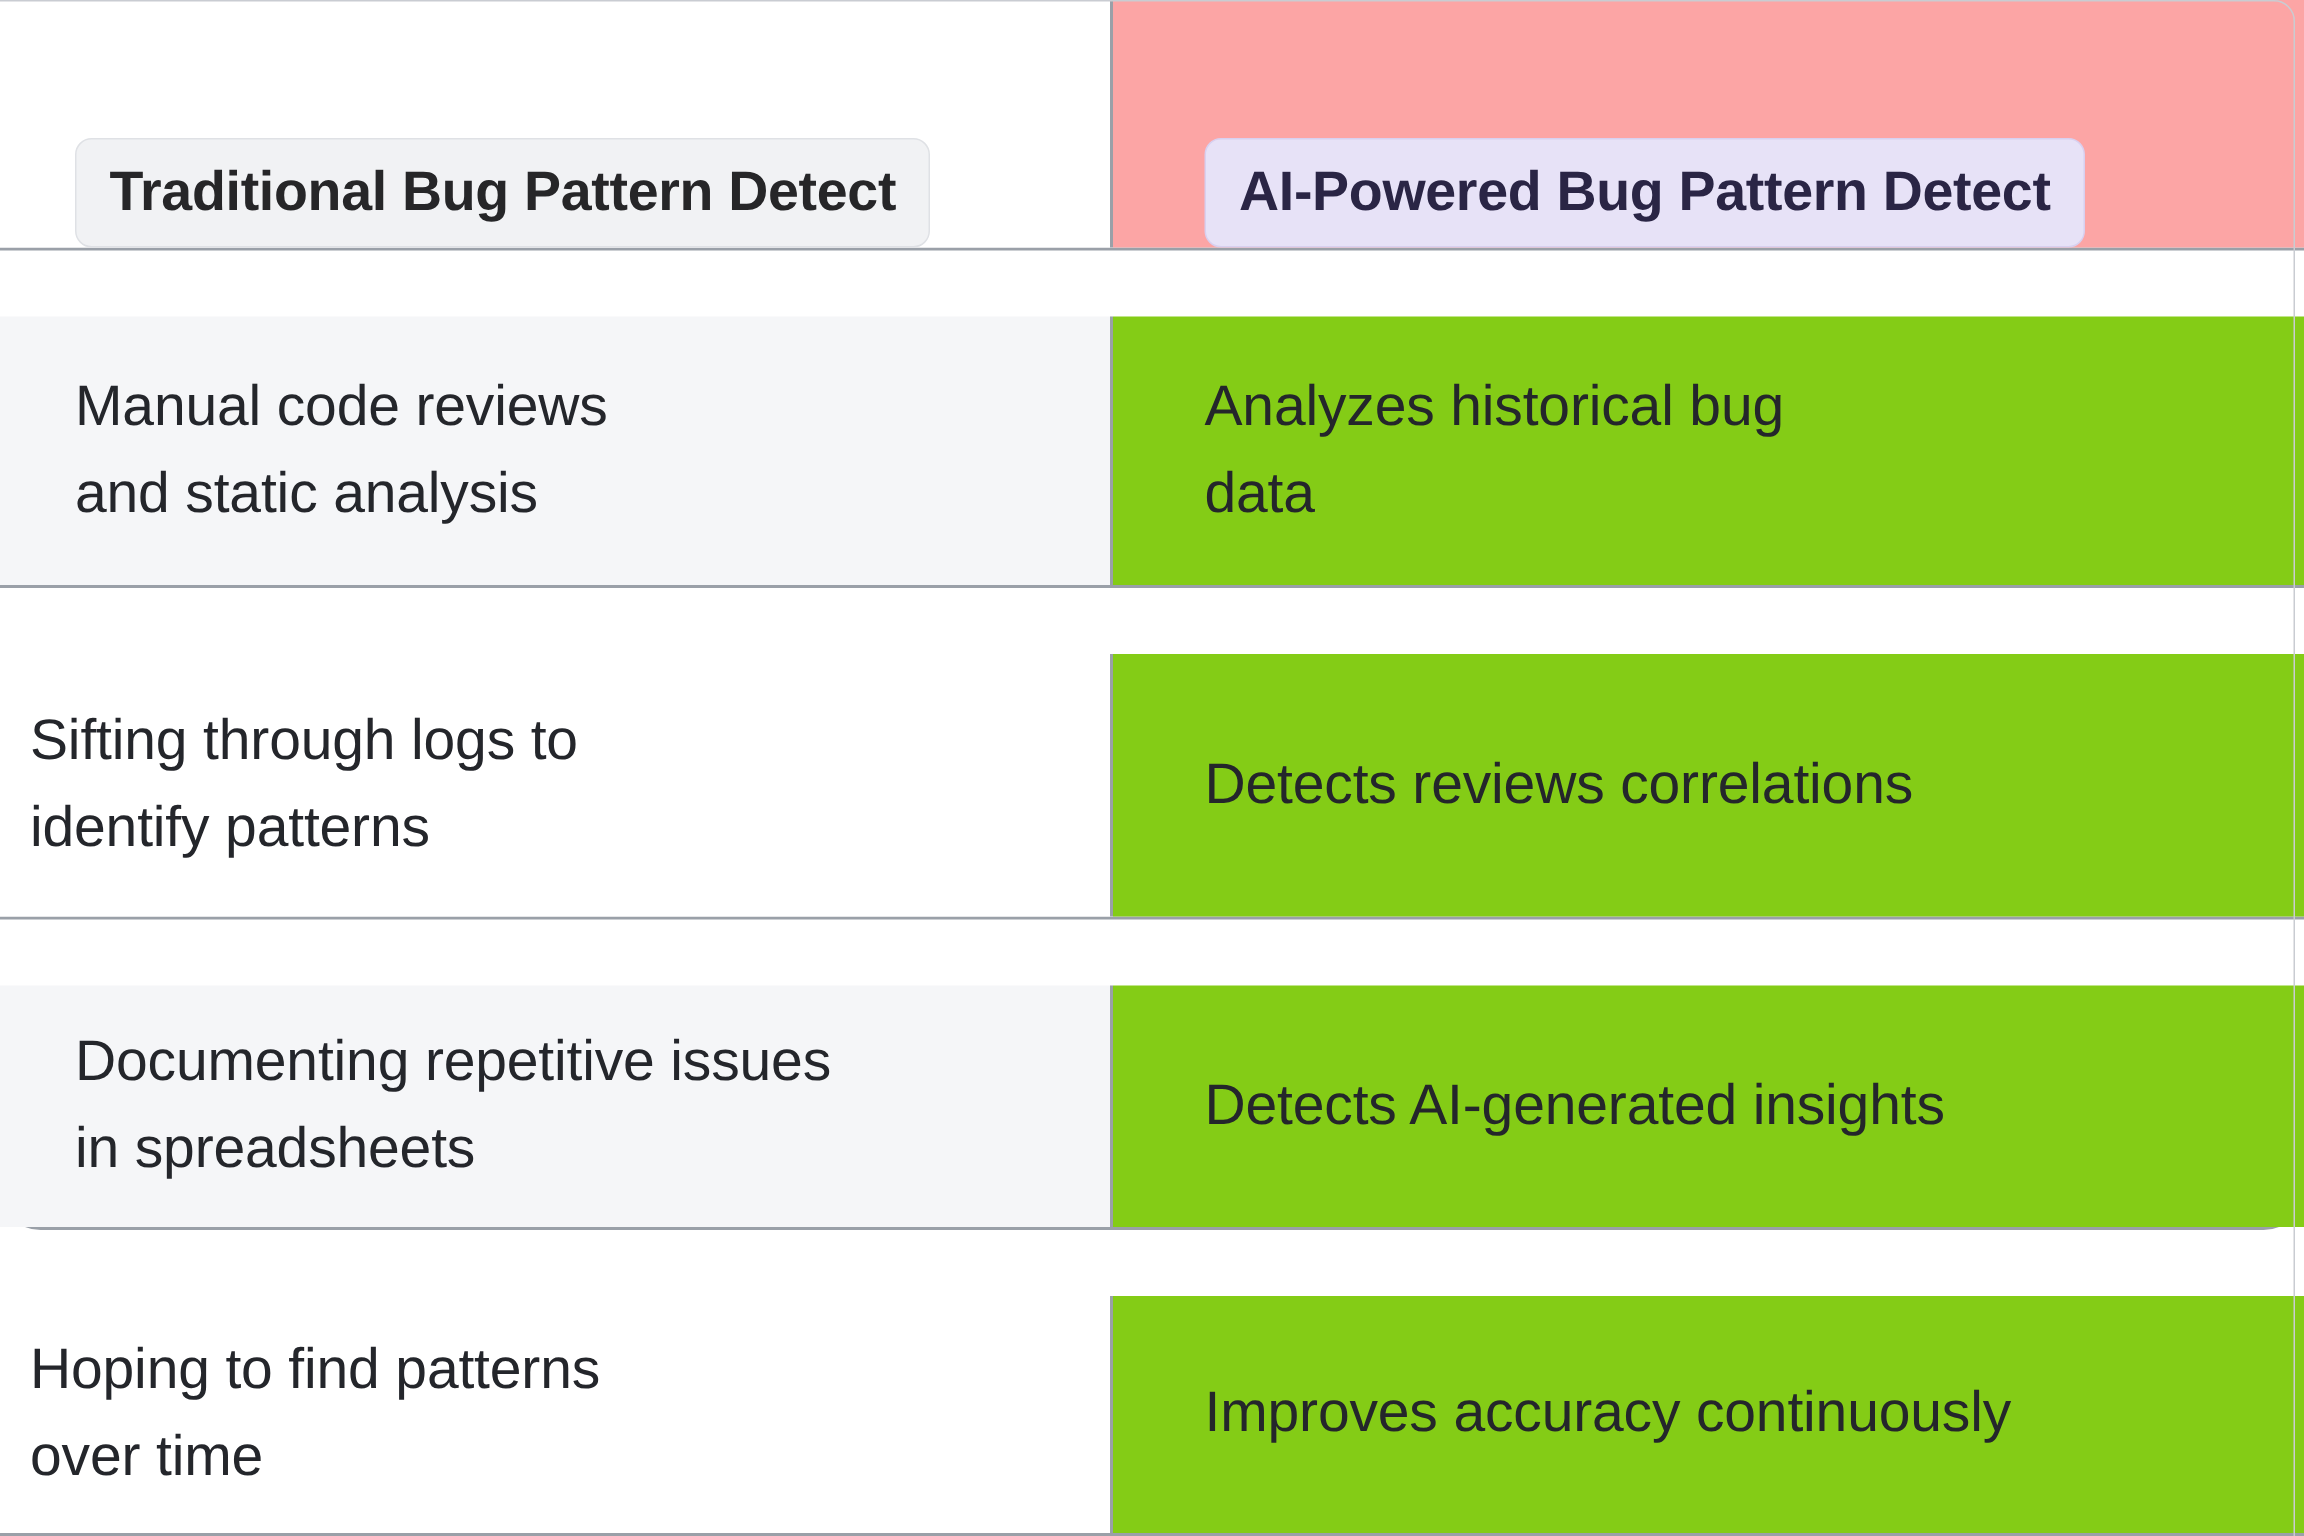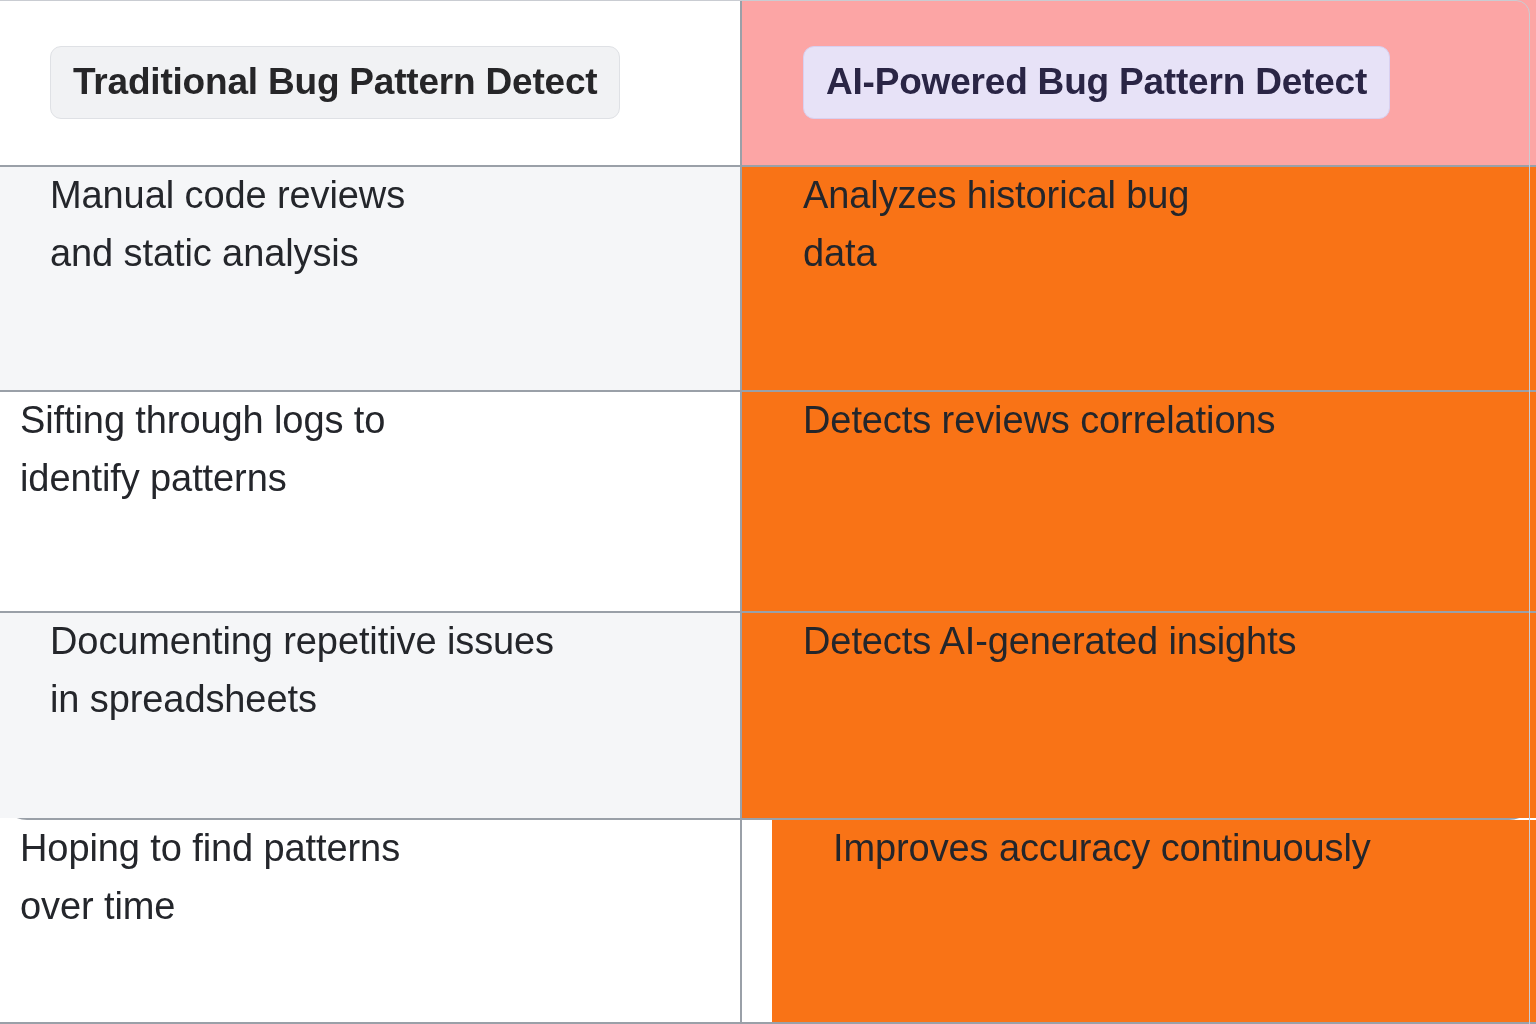--- a/index.html
+++ b/index.html
@@ -43,21 +43,21 @@
   
   .header-row {
     display: flex;
     height: 167px;
     flex: 0 0 167px;
     border-bottom: 2px solid #9aa0a8;
     box-sizing: border-box;
   }
   .header-cell {
     display: flex;
-    align-items: center;
+    align-items: flex-end;
     box-sizing: border-box;
   }
   .header-cell.left {
     width: 742px;
     flex: 0 0 742px;
     background: #ffffff;
     padding-left: 50px;
     border-right: 2px solid #9aa0a8;
   }
   .header-cell.right {
@@ -95,45 +95,47 @@
     flex-direction: column;
   }
   .data-row {
     display: flex;
     box-sizing: border-box;
     border-bottom: 2px solid #9aa0a8;
   }
   .data-row.r1 { height: 225px; flex: 0 0 225px; }
   .data-row.r2 { height: 221px; flex: 0 0 221px; }
   .data-row.r3 { height: 207px; flex: 0 0 207px; border-radius: 27px; }
-  .data-row.r4 { height: 204px; flex: 0 0 204px; border-bottom: 2px solid #9aa0a8; gap: 30px; }
+  .data-row.r4 { height: 204px; flex: 0 0 204px; border-bottom: 2px solid #9aa0a8; }
 
   .cell {
     box-sizing: border-box;
     display: flex;
+    align-items: center;
     font-size: 38px;
     line-height: 1.52;
     color: #24262b;
     letter-spacing: -0.1px;
+    margin-top: 44px;
   }
   .cell.left {
     width: 742px;
     flex: 0 0 742px;
     padding: 0 24px 0 50px;
     border-right: 2px solid #9aa0a8;
   }
   .cell.right {
     flex: 1 1 auto;
     padding: 0 24px 0 61px;
   }
 
   
   .data-row.shaded .cell.left { background: #f5f6f8; }
   .data-row.plain  .cell.left { background: #ffffff; padding-left: 20px; }
-  .data-row .cell.right        { background: #f97316; }
+  .data-row .cell.right        { background: #84cc16; }
 
   .cell-text {
     display: block;
     white-space: pre-line;
   }
 </style>
 </head>
 <body>
 
 <div class="comparison-table">

